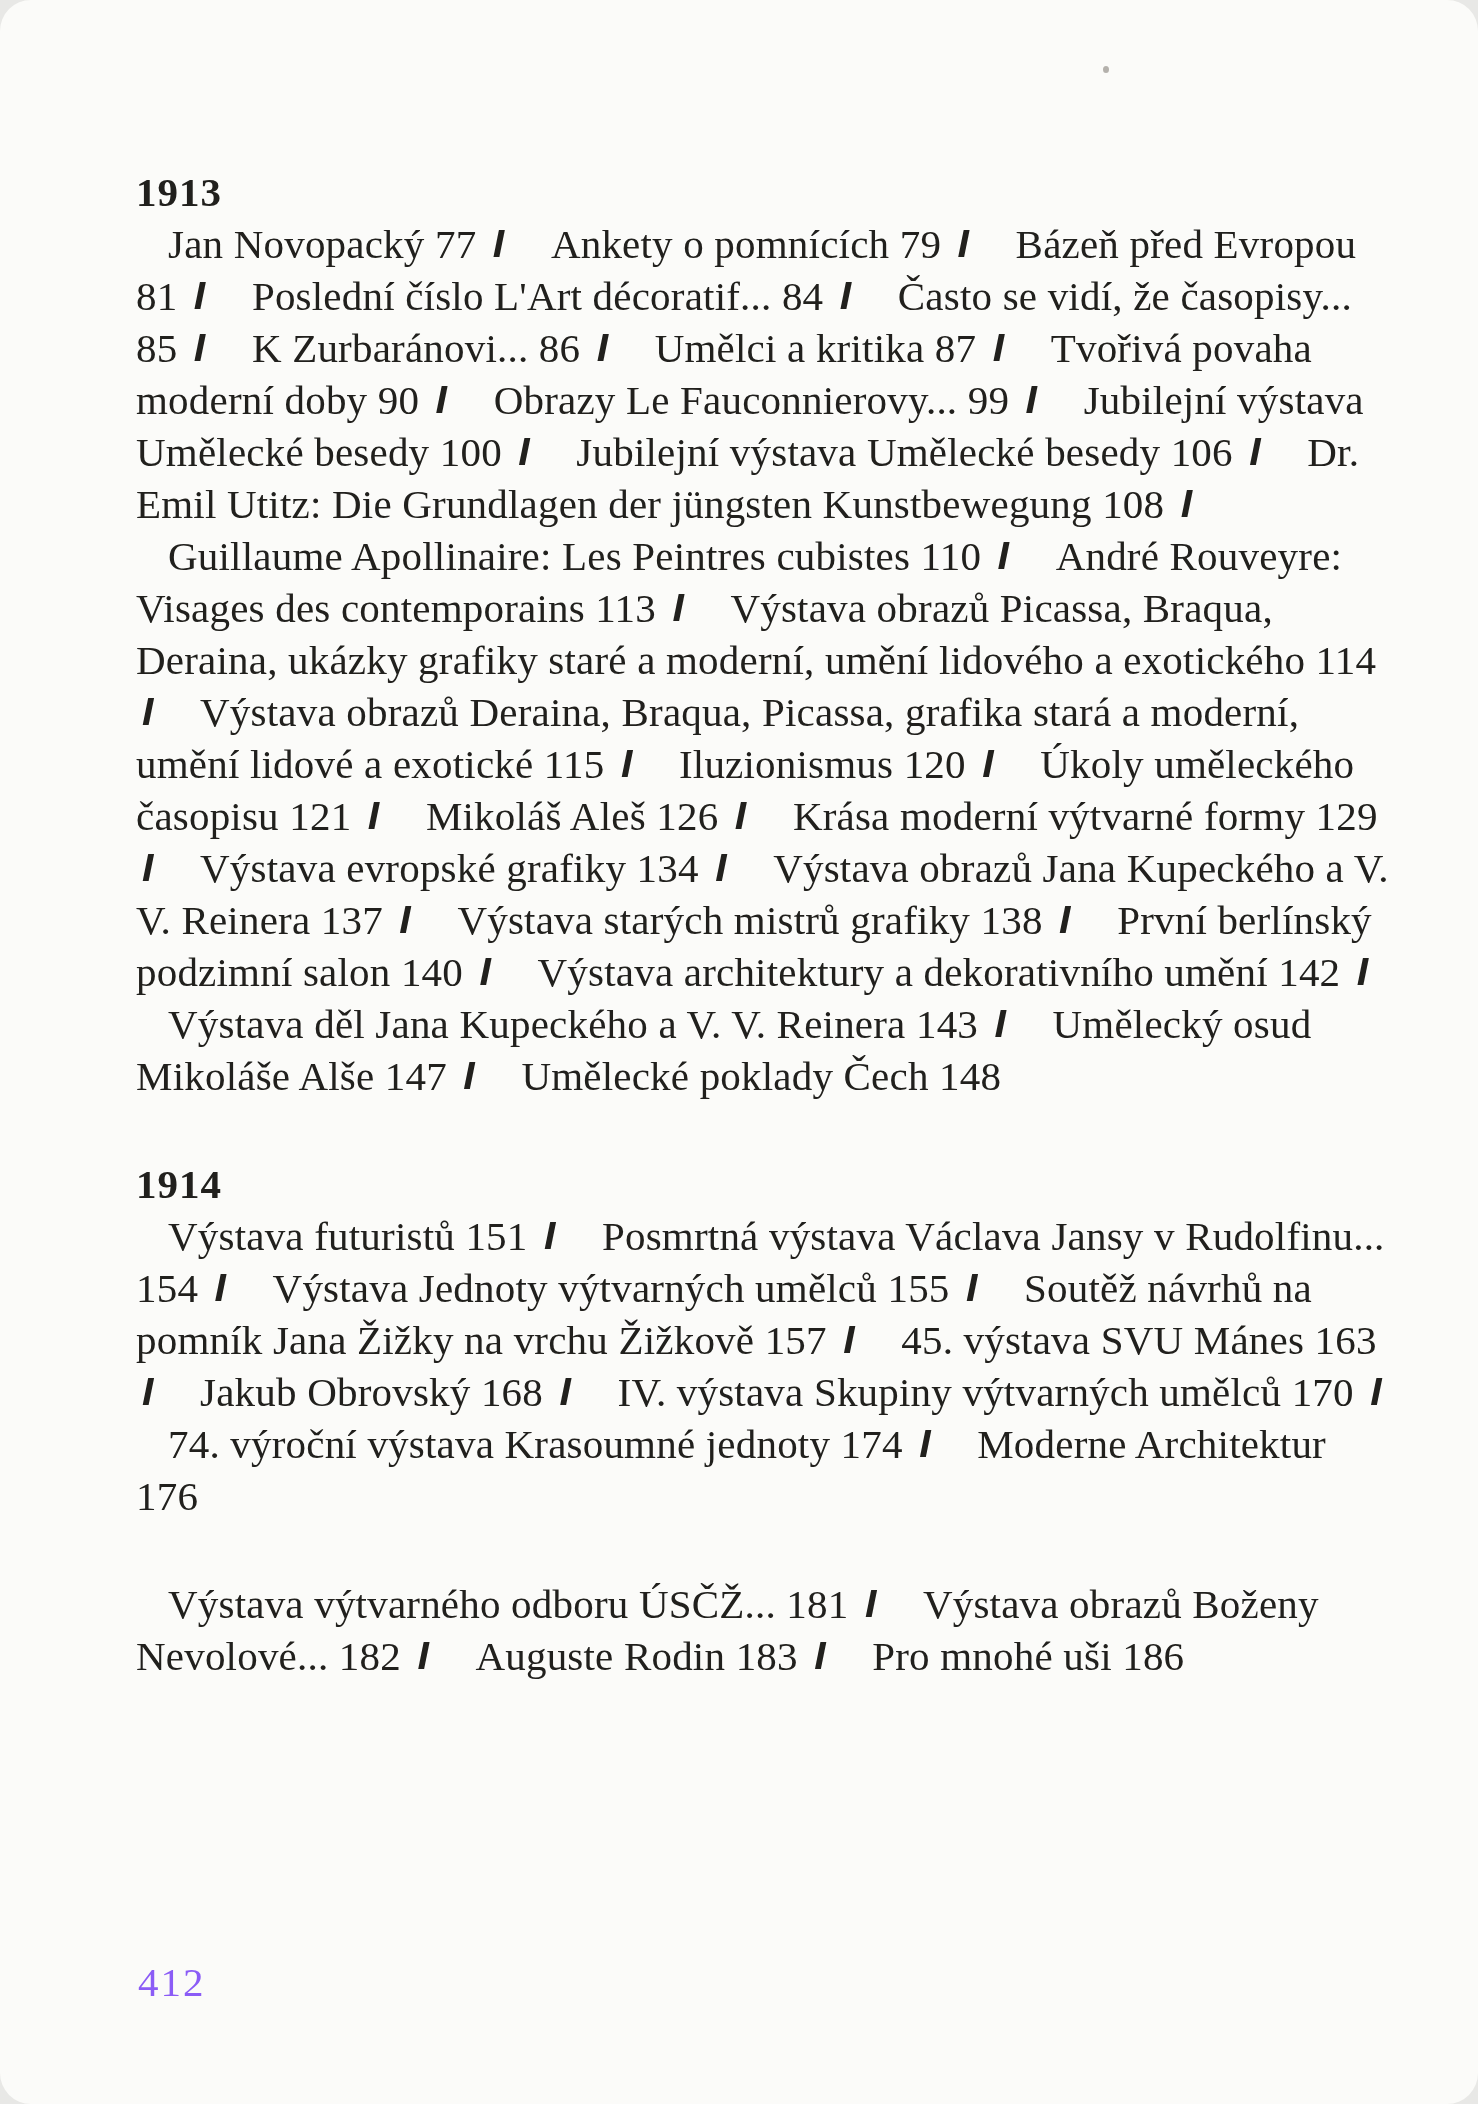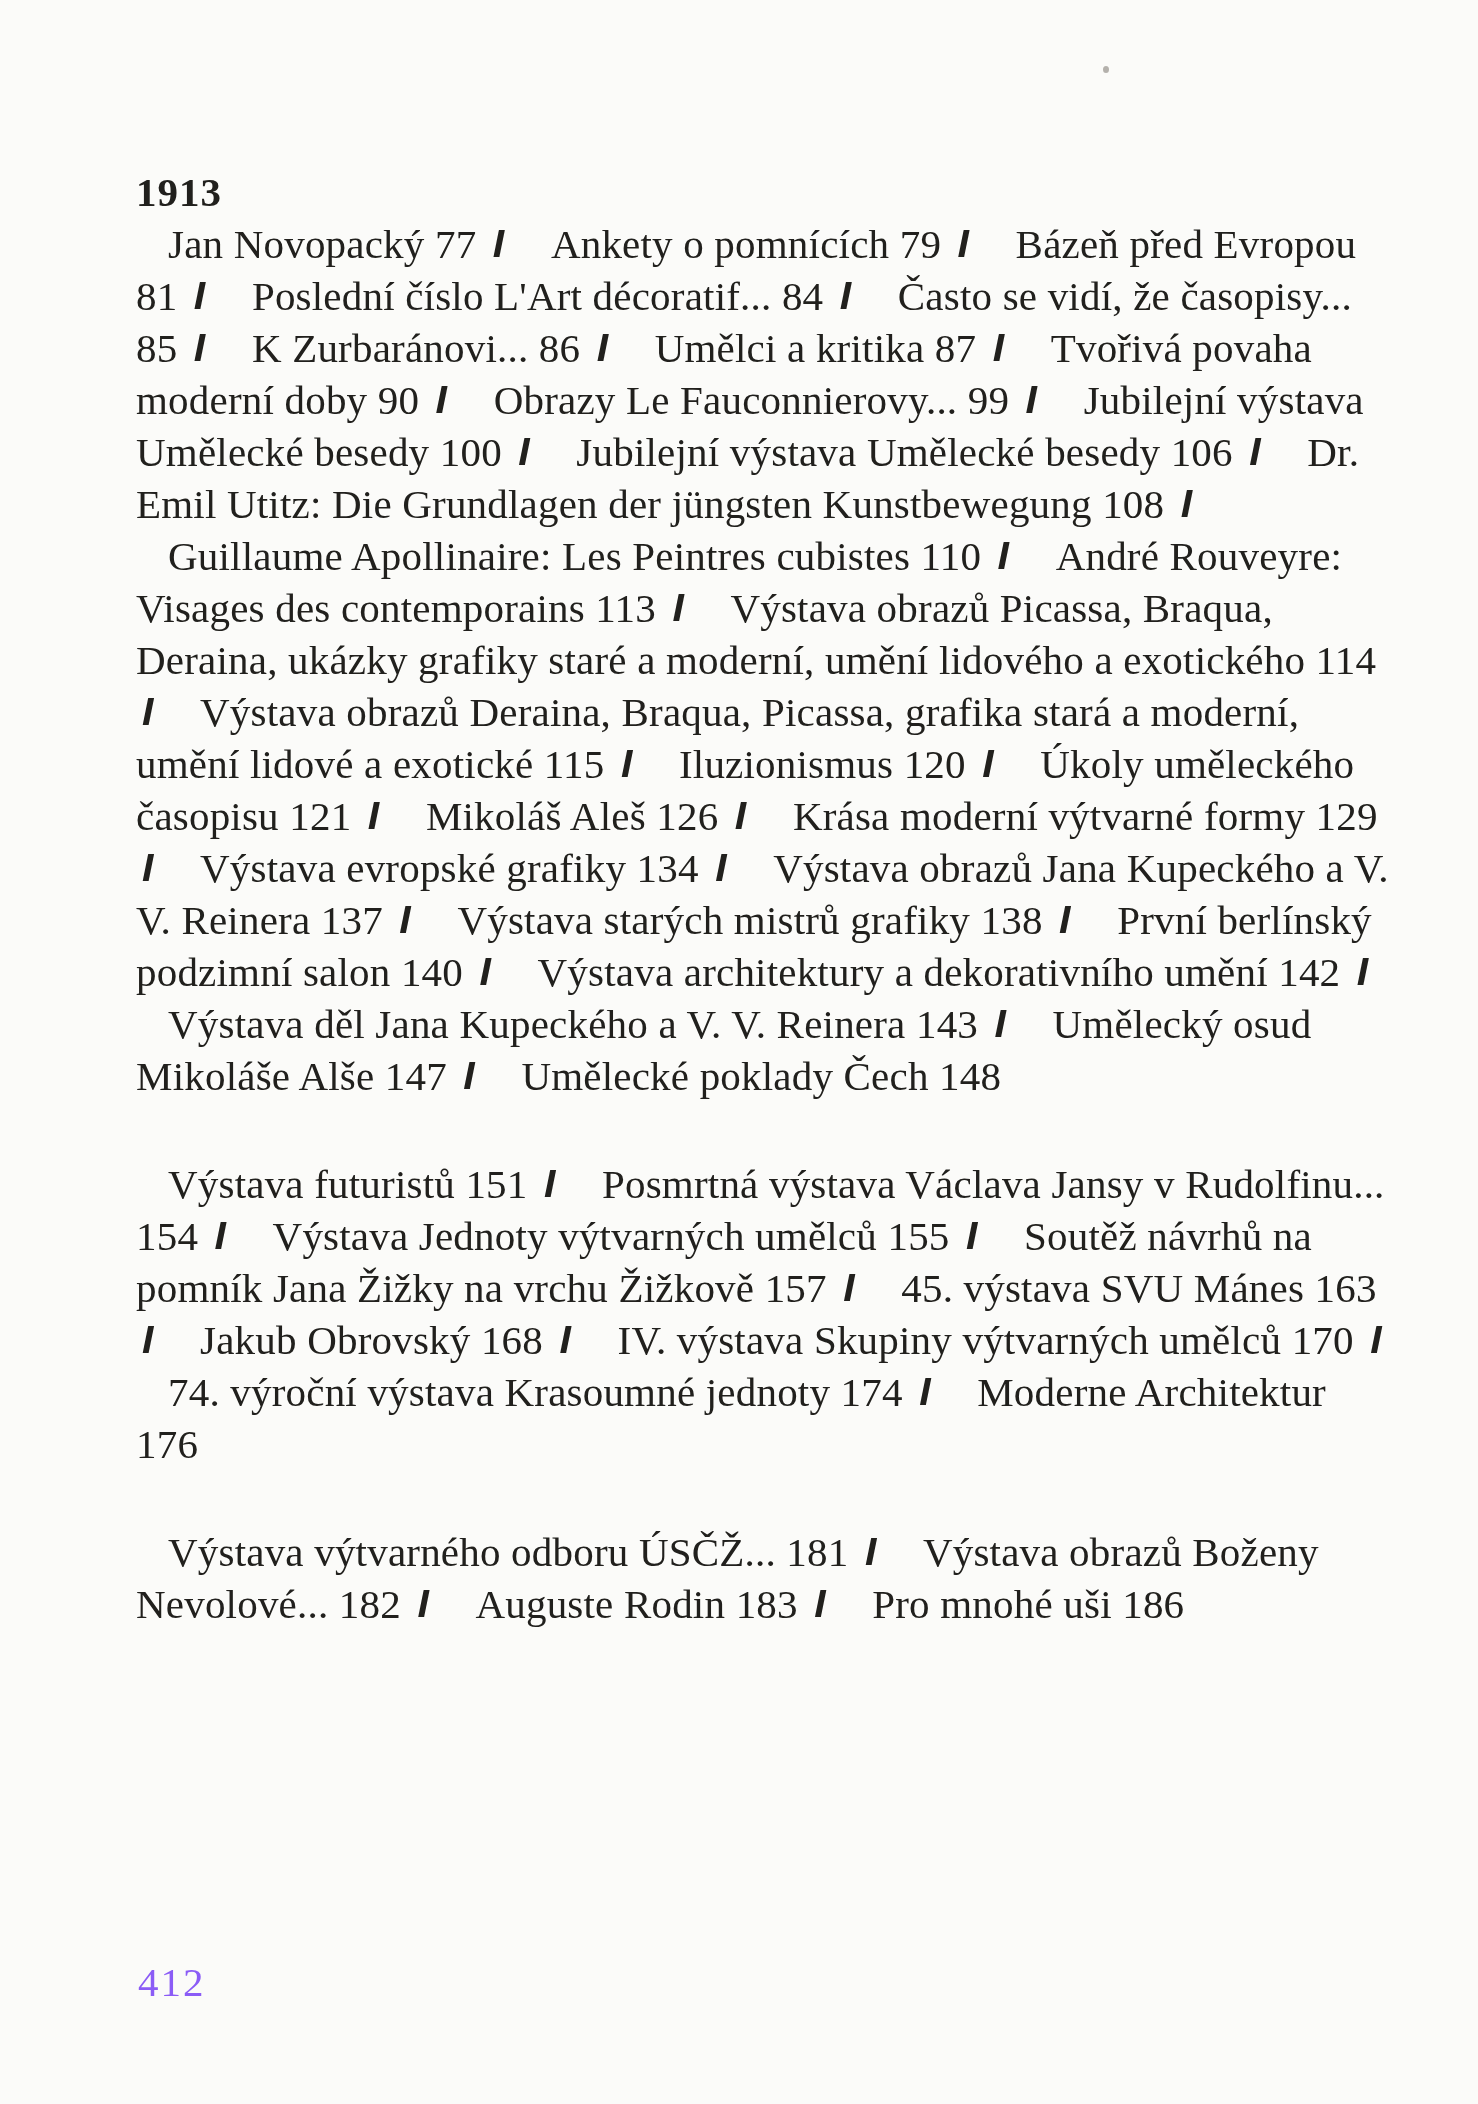--- a/index.html
+++ b/index.html
@@ -9,20 +9,21 @@
   }
   .page {
     position: relative;
     width: 1478px;
     height: 2104px;
     margin: 0 auto;
     background: #fbfbf9;
     overflow: hidden;
     font-family: "Liberation Serif", "DejaVu Serif", serif;
     color: #21201d;
+    border-radius: 31px;
   }
   .toc {
     position: absolute;
     left: 136px;
     top: 166px;
     width: 1262px;
     font-size: 41px;
     line-height: 52px;
     letter-spacing: 0.2px;
   }
@@ -75,20 +76,21 @@
 <body>
 
 <div class="page" style="background: rgb(251, 251, 249); color: rgb(33, 32, 29);">
   <div class="speck"></div>
   <div class="toc" id="toc-root">
       <section class="toc-section">
         <h2 class="year">1913</h2>
         <p class="entries"><span class="entry"><span class="t">Jan Novopacký</span> <span class="pg">77</span></span> <span class="sep">I</span> <span class="entry"><span class="t">Ankety o pomnících</span> <span class="pg">79</span></span> <span class="sep">I</span> <span class="entry"><span class="t">Bázeň před Evropou</span> <span class="pg">81</span></span> <span class="sep">I</span> <span class="entry"><span class="t">Poslední číslo L'Art décoratif...</span> <span class="pg">84</span></span> <span class="sep">I</span> <span class="entry"><span class="t">Často se vidí, že časopisy...</span> <span class="pg">85</span></span> <span class="sep">I</span> <span class="entry"><span class="t">K Zurbaránovi...</span> <span class="pg">86</span></span> <span class="sep">I</span> <span class="entry"><span class="t">Umělci a kritika</span> <span class="pg">87</span></span> <span class="sep">I</span> <span class="entry"><span class="t">Tvořivá povaha moderní doby</span> <span class="pg">90</span></span> <span class="sep">I</span> <span class="entry"><span class="t">Obrazy Le Fauconnierovy...</span> <span class="pg">99</span></span> <span class="sep">I</span> <span class="entry"><span class="t">Jubilejní výstava Umělecké besedy</span> <span class="pg">100</span></span> <span class="sep">I</span> <span class="entry"><span class="t">Jubilejní výstava Umělecké besedy</span> <span class="pg">106</span></span> <span class="sep">I</span> <span class="entry"><span class="t">Dr. Emil Utitz: Die Grundlagen der jüngsten Kunstbewegung</span> <span class="pg">108</span></span> <span class="sep">I</span> <span class="entry"><span class="t">Guillaume Apollinaire: Les Peintres cubistes</span> <span class="pg">110</span></span> <span class="sep">I</span> <span class="entry"><span class="t">André Rouveyre: Visages des contemporains</span> <span class="pg">113</span></span> <span class="sep">I</span> <span class="entry"><span class="t">Výstava obrazů Picassa, Braqua, Deraina, ukázky grafiky staré a moderní, umění lidového a exotického</span> <span class="pg">114</span></span> <span class="sep">I</span> <span class="entry"><span class="t">Výstava obrazů Deraina, Braqua, Picassa, grafika stará a moderní, umění lidové a exotické</span> <span class="pg">115</span></span> <span class="sep">I</span> <span class="entry"><span class="t">Iluzionismus</span> <span class="pg">120</span></span> <span class="sep">I</span> <span class="entry"><span class="t">Úkoly uměleckého časopisu</span> <span class="pg">121</span></span> <span class="sep">I</span> <span class="entry"><span class="t">Mikoláš Aleš</span> <span class="pg">126</span></span> <span class="sep">I</span> <span class="entry"><span class="t">Krása moderní výtvarné formy</span> <span class="pg">129</span></span> <span class="sep">I</span> <span class="entry"><span class="t">Výstava evropské grafiky</span> <span class="pg">134</span></span> <span class="sep">I</span> <span class="entry"><span class="t">Výstava obrazů Jana Kupeckého a V. V. Reinera</span> <span class="pg">137</span></span> <span class="sep">I</span> <span class="entry"><span class="t">Výstava starých mistrů grafiky</span> <span class="pg">138</span></span> <span class="sep">I</span> <span class="entry"><span class="t">První berlínský podzimní salon</span> <span class="pg">140</span></span> <span class="sep">I</span> <span class="entry"><span class="t">Výstava architektury a dekorativního umění</span> <span class="pg">142</span></span> <span class="sep">I</span> <span class="entry"><span class="t">Výstava děl Jana Kupeckého a V. V. Reinera</span> <span class="pg">143</span></span> <span class="sep">I</span> <span class="entry"><span class="t">Umělecký osud Mikoláše Alše</span> <span class="pg">147</span></span> <span class="sep">I</span> <span class="entry"><span class="t">Umělecké poklady Čech</span> <span class="pg">148</span></span></p>
       </section>
       <section class="toc-section">
+        <h2 class="year">1914</h2>
         <p class="entries"><span class="entry"><span class="t">Výstava futuristů</span> <span class="pg">151</span></span> <span class="sep">I</span> <span class="entry"><span class="t">Posmrtná výstava Václava Jansy v Rudolfinu...</span> <span class="pg">154</span></span> <span class="sep">I</span> <span class="entry"><span class="t">Výstava Jednoty výtvarných umělců</span> <span class="pg">155</span></span> <span class="sep">I</span> <span class="entry"><span class="t">Soutěž návrhů na pomník Jana Žižky na vrchu Žižkově</span> <span class="pg">157</span></span> <span class="sep">I</span> <span class="entry"><span class="t">45. výstava SVU Mánes</span> <span class="pg">163</span></span> <span class="sep">I</span> <span class="entry"><span class="t">Jakub Obrovský</span> <span class="pg">168</span></span> <span class="sep">I</span> <span class="entry"><span class="t">IV. výstava Skupiny výtvarných umělců</span> <span class="pg">170</span></span> <span class="sep">I</span> <span class="entry"><span class="t">74. výroční výstava Krasoumné jednoty</span> <span class="pg">174</span></span> <span class="sep">I</span> <span class="entry"><span class="t">Moderne Architektur</span> <span class="pg">176</span></span></p>
       </section>
       <section class="toc-section">
         <p class="entries"><span class="entry"><span class="t">Výstava výtvarného odboru ÚSČŽ...</span> <span class="pg">181</span></span> <span class="sep">I</span> <span class="entry"><span class="t">Výstava obrazů Boženy Nevolové...</span> <span class="pg">182</span></span> <span class="sep">I</span> <span class="entry"><span class="t">Auguste Rodin</span> <span class="pg">183</span></span> <span class="sep">I</span> <span class="entry"><span class="t">Pro mnohé uši</span> <span class="pg">186</span></span></p>
       </section>
     </div>
   <div class="folio">412</div>
 </div>
 
 </body></html>

